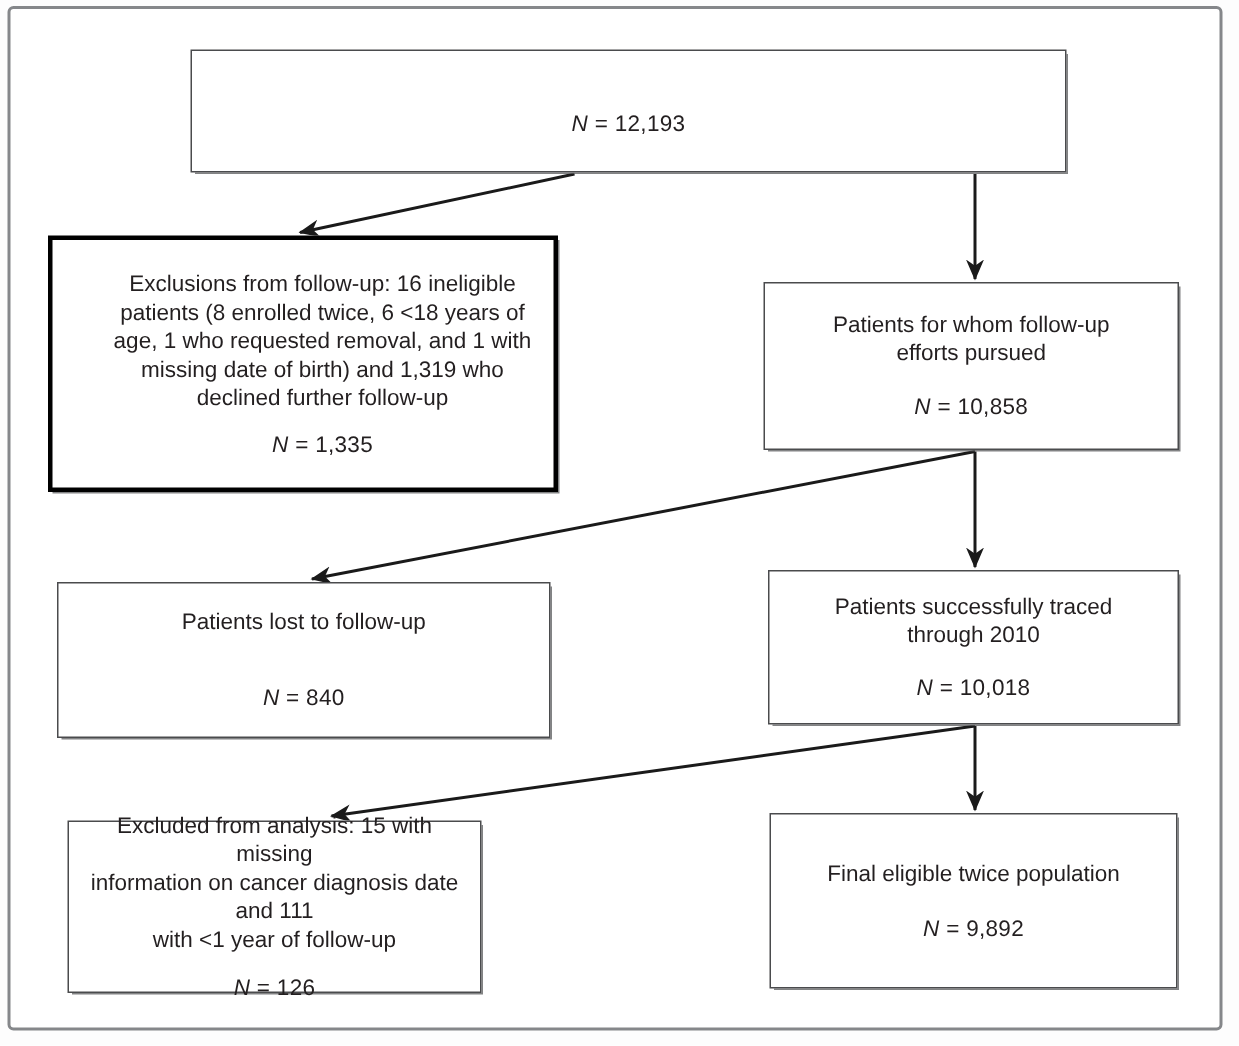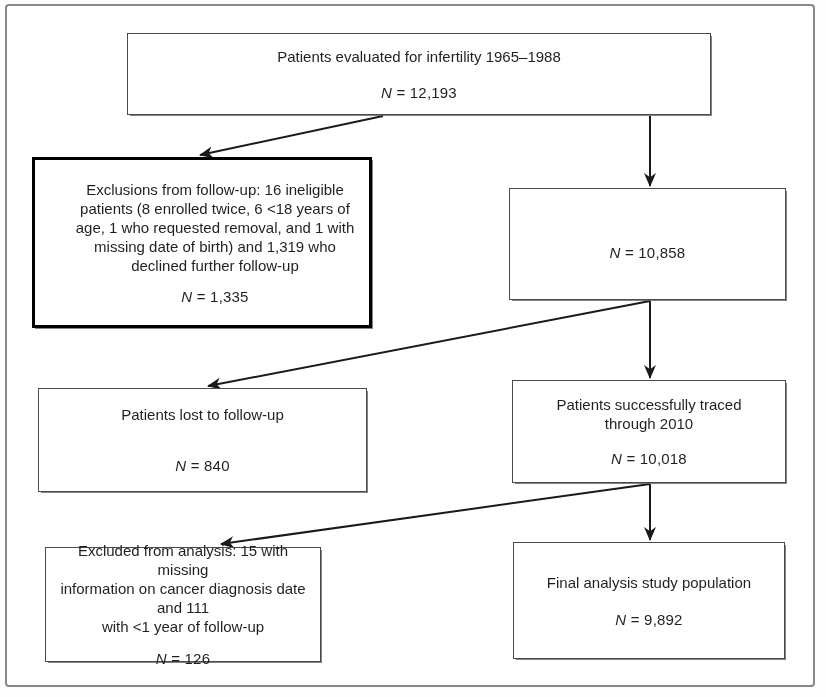--- a/index.html
+++ b/index.html
@@ -41,38 +41,39 @@
     </defs>
     <line x1="383" y1="116" x2="200" y2="155" stroke="#1a1a1a" stroke-width="2" marker-end="url(#ah)"></line>
     <line x1="650" y1="116" x2="650" y2="186" stroke="#1a1a1a" stroke-width="2" marker-end="url(#ah)"></line>
     <line x1="650" y1="301" x2="650" y2="378" stroke="#1a1a1a" stroke-width="2" marker-end="url(#ah)"></line>
     <line x1="650" y1="301" x2="208" y2="386" stroke="#1a1a1a" stroke-width="2" marker-end="url(#ah)"></line>
     <line x1="650" y1="484" x2="650" y2="540" stroke="#1a1a1a" stroke-width="2" marker-end="url(#ah)"></line>
     <line x1="650" y1="484" x2="221" y2="544" stroke="#1a1a1a" stroke-width="2" marker-end="url(#ah)"></line>
   </svg>
 
   <div class="box" style="left:127px;top:33px;width:584px;height:82px;">
-    <div class="title">Patients evaluated for infertility 1965–1988</div>
     <div class="nline" style="margin-top:17px;">
       <i>N</i><span> = 12,193</span>
     </div>
   </div>
 
   <div class="box thick" style="left:32px;top:157px;width:340px;height:171px;padding-left:32px;">
     <div class="title">Exclusions from follow-up: 16 ineligible
 patients (8 enrolled twice, 6 &lt;18 years of
 age, 1 who requested removal, and 1 with
 missing date of birth) and 1,319 who
 declined further follow-up</div>
     <div class="nline" style="margin-top:12px;">
       <i>N</i><span> = 1,335</span>
     </div>
   </div>
 
   <div class="box" style="left:509px;top:188px;width:277px;height:112px;">
+    <div class="title">Patients for whom follow-up
+efforts pursued</div>
     <div class="nline" style="margin-top:17px;">
       <i>N</i><span> = 10,858</span>
     </div>
   </div>
 
   <div class="box" style="left:38px;top:388px;width:329px;height:104px;gap:28px;">
     <div class="title">Patients lost to follow-up</div>
     <div class="nline" style="margin-top:4px;">
       <i>N</i><span> = 840</span>
     </div>
@@ -89,18 +90,18 @@
   <div class="box" style="left:45px;top:547px;width:276px;height:115px;">
     <div class="title">Excluded from analysis:  15 with missing
 information on cancer diagnosis date and 111
 with &lt;1 year of follow-up</div>
     <div class="nline" style="margin-top:13px;">
       <i>N</i><span> = 126</span>
     </div>
   </div>
 
   <div class="box" style="left:513px;top:542px;width:272px;height:117px;">
-    <div class="title">Final analysis study population</div>
+    <div class="title">Final eligible twice population</div>
     <div class="nline" style="margin-top:18px;">
       <i>N</i><span> = 9,892</span>
     </div>
   </div>
 </div>
 
 </body></html>

